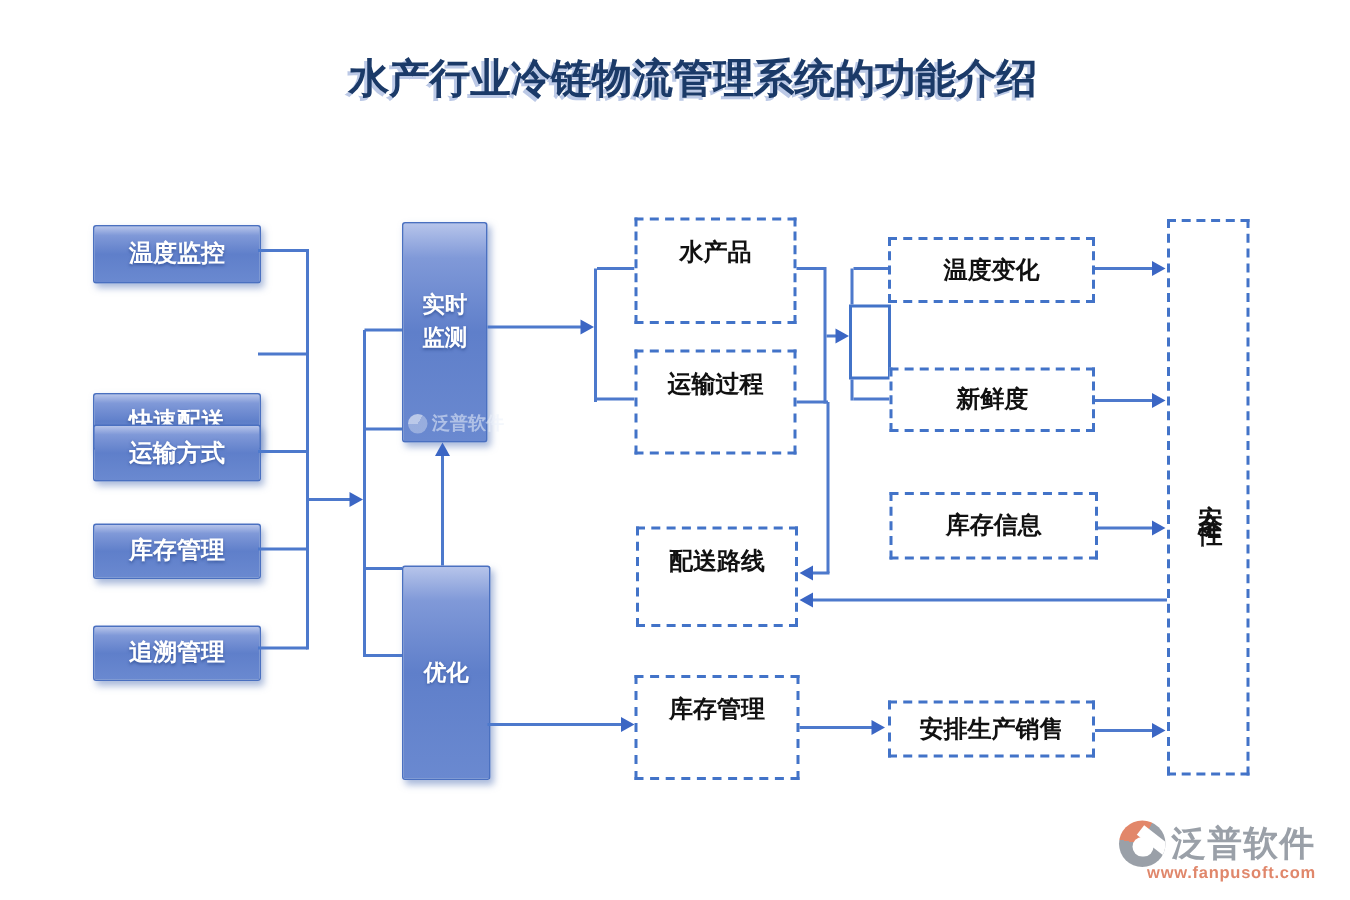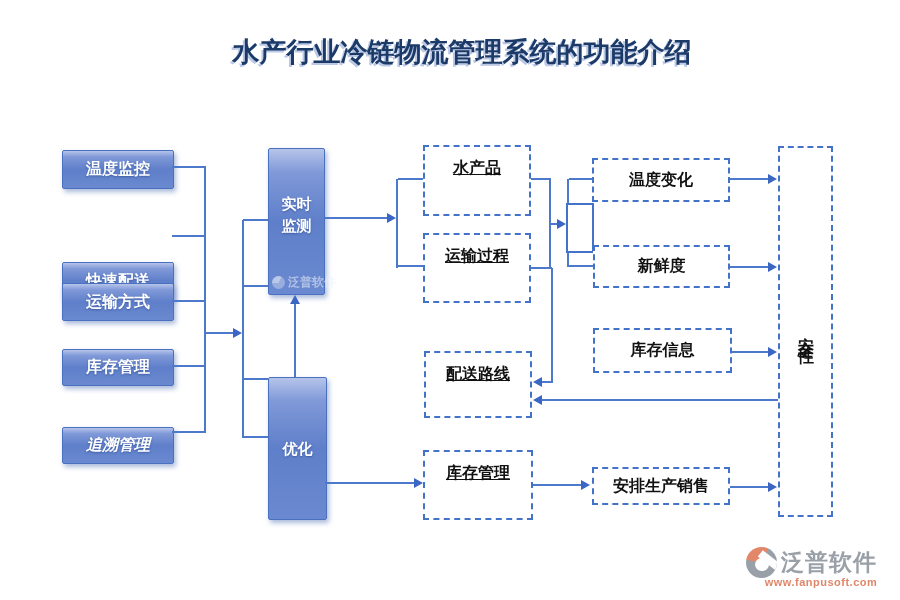--- a/index.html
+++ b/index.html
@@ -20,21 +20,21 @@
         color:#fff;font-weight:bold;font-size:16px;
         text-shadow:0 1px 2px rgba(40,70,140,.65);
         text-align:center;}
   .sbox.tall{font-size:15px;line-height:22px;}
 
   
   .dbox{position:absolute;border:2px dashed #4273c8;background:#fff;
         color:#111;font-weight:bold;font-size:16px;
         display:flex;justify-content:center;box-sizing:border-box;}
   .dbox.center{align-items:center;}
-  .dbox.topalign{align-items:flex-start;padding-top:11px;text-decoration:underline;}
+  .dbox.topalign{align-items:flex-start;padding-top:11px;}
   .dbox.vertical{align-items:center;}
   .vtext{writing-mode:vertical-rl;letter-spacing:6px;font-weight:bold;}
 
   
   .hl,.vl{position:absolute;background:#4d79cc;}
   .hl{height:2px;}
   .vl{width:2px;}
   
   .ah{position:absolute;width:0;height:0;}
   .ah.right{border-top:5px solid transparent;border-bottom:5px solid transparent;border-left:9px solid #3b66c4;}
@@ -67,21 +67,21 @@
 <body>
 
 <div id="stage">
 
   <div class="title">水产行业冷链物流管理系统的功能介绍</div>
 
   <div class="sbox" style="left:62px;top:150px;width:110px;height:37px;">温度监控</div>
   <div class="sbox" style="left:62px;top:218px;width:110px;height:36px;margin-top:44px;">快速配送</div>
   <div class="sbox" style="left:62px;top:283px;width:110px;height:36px;">运输方式</div>
   <div class="sbox" style="left:62px;top:349px;width:110px;height:35px;">库存管理</div>
-  <div class="sbox" style="left:62px;top:427px;width:110px;height:35px;font-style:italic;">追溯管理</div>
+  <div class="sbox" style="left:62px;top:417px;width:110px;height:35px;">追溯管理</div>
 
   <div class="hl" style="left:172px;top:166px;width:33px;"></div>
   <div class="hl" style="left:172px;top:235px;width:33px;"></div>
   <div class="hl" style="left:172px;top:300px;width:33px;"></div>
   <div class="hl" style="left:172px;top:365px;width:33px;"></div>
   <div class="hl" style="left:172px;top:431px;width:33px;"></div>
   <div class="vl" style="left:204px;top:166px;height:267px;"></div>
 
   <div class="hl" style="left:206px;top:332px;width:28px;"></div>
   <div class="ah right" style="left:233px;top:328px;"></div>

